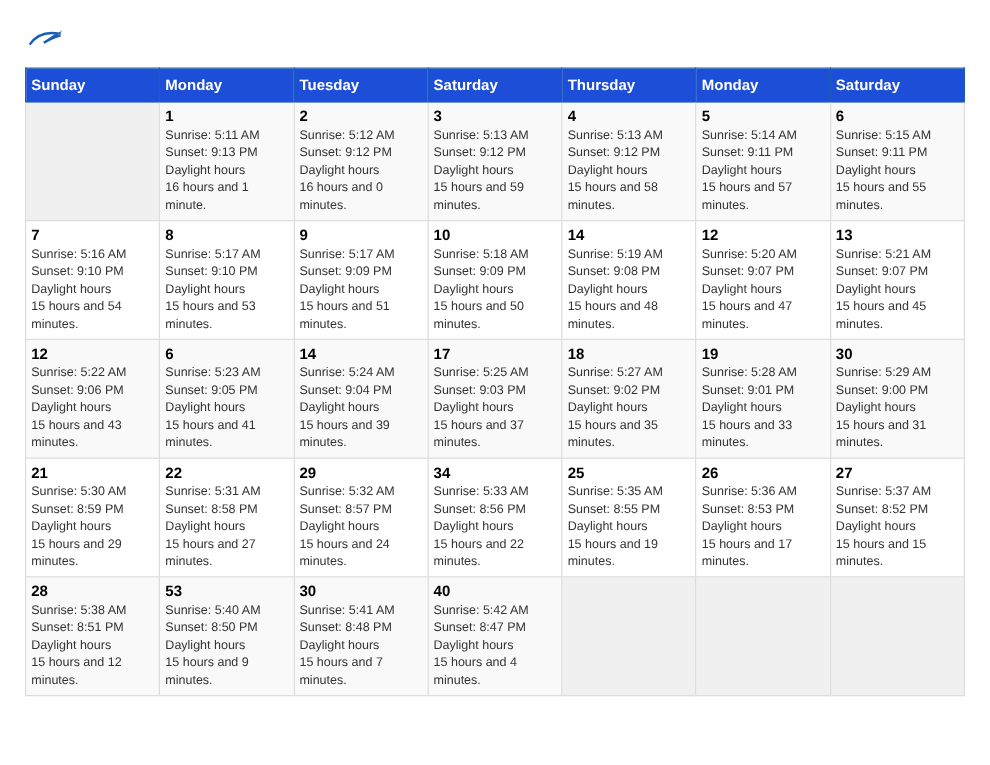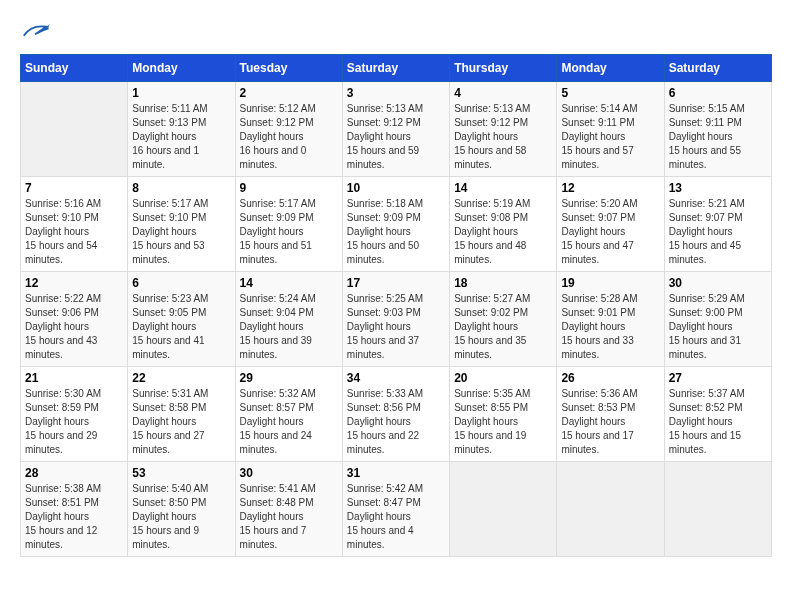--- a/index.html
+++ b/index.html
@@ -220,21 +220,21 @@
         </td>
         <td>
           <span class="day-number">29</span>
           <div class="day-info">Sunrise: 5:32 AM<br>Sunset: 8:57 PM<br>Daylight hours<br>15 hours and 24 minutes.</div>
         </td>
         <td>
           <span class="day-number">34</span>
           <div class="day-info">Sunrise: 5:33 AM<br>Sunset: 8:56 PM<br>Daylight hours<br>15 hours and 22 minutes.</div>
         </td>
         <td>
-          <span class="day-number">20</span>
+          <span class="day-number">25</span>
           <div class="day-info">Sunrise: 5:35 AM<br>Sunset: 8:55 PM<br>Daylight hours<br>15 hours and 19 minutes.</div>
         </td>
         <td>
           <span class="day-number">26</span>
           <div class="day-info">Sunrise: 5:36 AM<br>Sunset: 8:53 PM<br>Daylight hours<br>15 hours and 17 minutes.</div>
         </td>
         <td>
           <span class="day-number">27</span>
           <div class="day-info">Sunrise: 5:37 AM<br>Sunset: 8:52 PM<br>Daylight hours<br>15 hours and 15 minutes.</div>
         </td>
@@ -246,21 +246,21 @@
         </td>
         <td>
           <span class="day-number">53</span>
           <div class="day-info">Sunrise: 5:40 AM<br>Sunset: 8:50 PM<br>Daylight hours<br>15 hours and 9 minutes.</div>
         </td>
         <td>
           <span class="day-number">30</span>
           <div class="day-info">Sunrise: 5:41 AM<br>Sunset: 8:48 PM<br>Daylight hours<br>15 hours and 7 minutes.</div>
         </td>
         <td>
-          <span class="day-number">31</span>
+          <span class="day-number">40</span>
           <div class="day-info">Sunrise: 5:42 AM<br>Sunset: 8:47 PM<br>Daylight hours<br>15 hours and 4 minutes.</div>
         </td>
         <td class="empty-cell"></td>
         <td class="empty-cell"></td>
         <td class="empty-cell"></td>
       </tr>
     </tbody>
 </table>
 
 </body></html>

